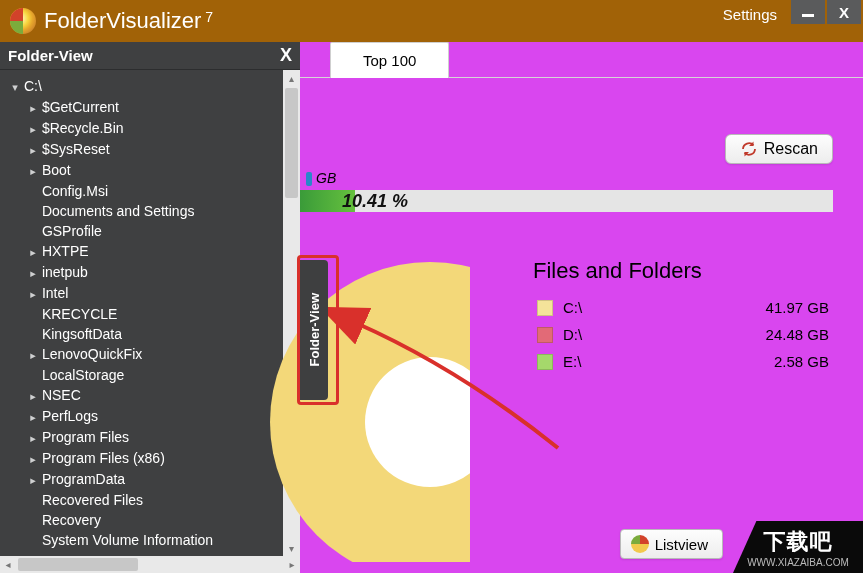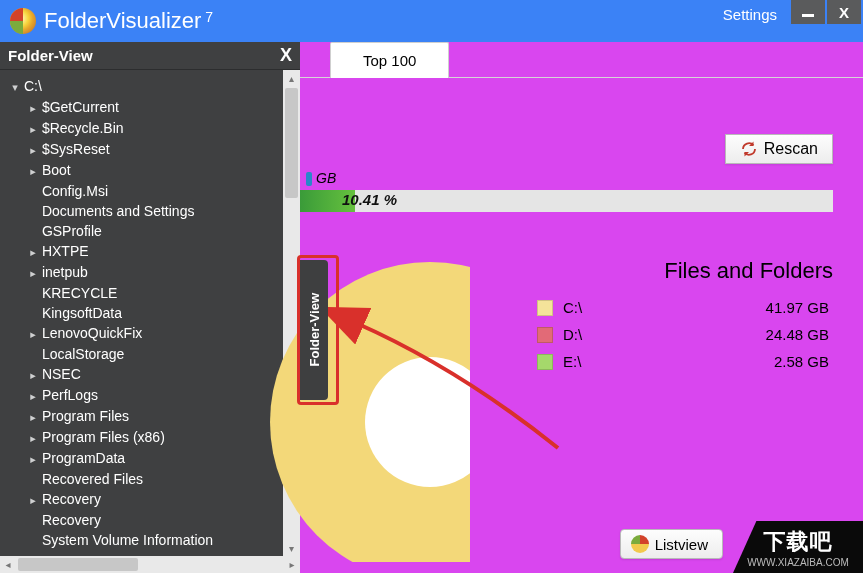--- a/index.html
+++ b/index.html
@@ -1,19 +1,19 @@
 <!DOCTYPE html>
 <html><head>
 <meta charset="utf-8">
 <style>
 * { margin: 0; padding: 0; box-sizing: border-box; font-family: "Segoe UI", Arial, sans-serif; }
 body { width: 863px; height: 573px; background: #fff; overflow: hidden; position: relative; }
 
 
-.titlebar { height: 42px; background: #3b82f6; color: #fff; display: flex; align-items: center; padding-left: 10px; }
+.titlebar { height: 42px; background: #a16207; color: #fff; display: flex; align-items: center; padding-left: 10px; }
 .logo { width: 26px; height: 26px; border-radius: 50%; background: radial-gradient(circle at 40% 40%, #fffbcc 0%, #f7d63f 35%, #e7a72b 55%, #d0872a 75%); position: relative; margin-right: 8px; }
 .logo::before { content: ""; position: absolute; left: 0; top: 0; width: 50%; height: 50%; background: #d2422a; border-radius: 13px 0 0 0; }
 .logo::after { content: ""; position: absolute; left: 0; bottom: 0; width: 50%; height: 50%; background: #7bab3c; border-radius: 0 0 0 13px; }
 .app-title { font-size: 22px; font-weight: 400; }
 .app-version { font-size: 14px; vertical-align: super; margin-left: 4px; font-weight: 300; }
 .titlebar-right { margin-left: auto; display: flex; align-items: flex-start; height: 100%; }
 .settings-link { color: #fff; font-size: 15px; padding: 6px 14px 0; cursor: pointer; }
 .win-btn { width: 34px; height: 24px; background: #5a5b5c; color: #fff; display: flex; align-items: center; justify-content: center; font-size: 15px; font-weight: bold; margin-right: 2px; cursor: pointer; }
 .win-btn.minimize span { display:block; width:12px; height:3px; background:#fff; margin-top:6px; }
 
@@ -42,47 +42,47 @@
 .hscroll .thumb { height: 13px; flex: 0 0 120px; background:#c7c7c7; margin:0 2px; border-radius:2px; }
 
 
 .content { flex: 1; position: relative; background: #d946ef; }
 
 
 .tab { position: absolute; top: 0; left: 30px; height: 36px; border: 1px solid #cfcfcf; border-bottom: none; background: #fff; padding: 0 32px; font-size: 15px; display: flex; align-items: center; border-radius: 2px 2px 0 0; }
 .tab-underline { position:absolute; top:35px; left:0; right:0; height:1px; background:#d6d6d6; }
 
 
-.rescan { position: absolute; top: 92px; right: 30px; border: 1px solid #b9b9b9; border-radius: 0; background: linear-gradient(#fdfdfd, #ededed); padding: 5px 14px; font-size: 16px; display: flex; align-items: center; gap: 6px; cursor: pointer; box-shadow: 0 1px 2px rgba(0,0,0,.1);}
+.rescan { position: absolute; top: 92px; right: 30px; border: 1px solid #b9b9b9; border-radius: 6px; background: linear-gradient(#fdfdfd, #ededed); padding: 5px 14px; font-size: 16px; display: flex; align-items: center; gap: 6px; cursor: pointer; box-shadow: 0 1px 2px rgba(0,0,0,.1);}
 .rescan-icon { color: #c0392b; display:inline-flex; }
 
 
 .progress-area { position: absolute; top: 128px; left: 0; right: 30px; font-style: italic; }
 .gb-label { font-size: 14px; margin-left: 6px; margin-bottom: 4px; }
 .gb-marker { display:inline-block; width:6px; height:14px; background:#2a88c9; border-radius:2px; vertical-align:middle; margin-right:4px;}
 .progress-bar { height: 22px; background: #e5e5e5; position: relative; }
 .progress-fill { position: absolute; left: 0; top: 0; bottom: 0; width: 10.4%; background: linear-gradient(to right, #3a9b39, #66c13e); }
-.progress-text { position: absolute; left: 42px; top: 1px; font-size: 15px; font-weight: bold; color: #111; }
+.progress-text { position: absolute; left: 42px; top: 1px; font-size: 18px; font-weight: bold; color: #111; }
 
 
 .donut-wrap { position: absolute; top: 220px; left: -30px; width: 200px; height: 300px; overflow: hidden; }
 .donut { width: 320px; height: 320px; border-radius: 50%; background: #f3d879; position: relative; }
 .donut::after { content:""; position:absolute; top:50%; left:50%; width:130px; height:130px; background:#fff; border-radius:50%; transform:translate(-50%,-50%);}
 
 
 .fv-tab { position: absolute; top: 218px; left: 0; width: 28px; height: 140px; background: #3e3f40; color: #fff; display: flex; align-items: center; justify-content: center; border-radius: 0 4px 4px 0; cursor: pointer; }
 .fv-tab span { writing-mode: vertical-rl; transform: rotate(180deg); font-size: 13px; font-weight: bold; }
 .fv-highlight { position: absolute; top: 213px; left: -3px; width: 42px; height: 150px; border: 3px solid #d9302b; border-radius: 4px; pointer-events:none; }
 
 
 .arrow-svg { position: absolute; top: 206px; left: 28px; pointer-events: none; }
 
 
 .ff-panel { position: absolute; top: 216px; right: 30px; width: 300px; }
-.ff-title { font-size: 22px; text-align: right; margin-bottom: 10px; }
+.ff-title { font-size: 22px; text-align: left; margin-bottom: 10px; }
 .ff-row { display: flex; align-items: center; padding: 5px 4px; font-size: 15px; }
 .ff-swatch { width: 16px; height: 16px; margin-right: 10px; border: 1px solid rgba(0,0,0,.15); }
 .ff-name { flex: 1; }
 .ff-size { text-align: right; }
 
 
 .listview-btn { position: absolute; bottom: 14px; right: 140px; border: 1px solid #b9b9b9; border-radius: 4px; background: linear-gradient(#fdfdfd, #ededed); padding: 5px 14px 5px 10px; font-size: 15px; display: flex; align-items: center; gap: 6px; cursor: pointer; box-shadow: 0 1px 2px rgba(0,0,0,.1); }
 .mini-logo { width: 18px; height: 18px; border-radius: 50%; background: conic-gradient(#d2422a 0 90deg, #f2c94c 90deg 270deg, #7bab3c 270deg 360deg); }
 
 
@@ -123,31 +123,31 @@
             <ul id="tree-children">
                 <li><span class="expander">▸</span> <span>$GetCurrent</span></li>
                 <li><span class="expander">▸</span> <span>$Recycle.Bin</span></li>
                 <li><span class="expander">▸</span> <span>$SysReset</span></li>
                 <li><span class="expander">▸</span> <span>Boot</span></li>
                 <li><span class="bullet"></span> <span>Config.Msi</span></li>
                 <li><span class="bullet"></span> <span>Documents and Settings</span></li>
                 <li><span class="bullet"></span> <span>GSProfile</span></li>
                 <li><span class="expander">▸</span> <span>HXTPE</span></li>
                 <li><span class="expander">▸</span> <span>inetpub</span></li>
+                <li><span class="expander">▸</span> <span>Intel</span></li>
                 <li><span class="bullet"></span> <span>KRECYCLE</span></li>
                 <li><span class="bullet"></span> <span>KingsoftData</span></li>
                 <li><span class="expander">▸</span> <span>LenovoQuickFix</span></li>
                 <li><span class="bullet"></span> <span>LocalStorage</span></li>
                 <li><span class="expander">▸</span> <span>NSEC</span></li>
                 <li><span class="expander">▸</span> <span>PerfLogs</span></li>
                 <li><span class="expander">▸</span> <span>Program Files</span></li>
                 <li><span class="expander">▸</span> <span>Program Files (x86)</span></li>
                 <li><span class="expander">▸</span> <span>ProgramData</span></li>
                 <li><span class="bullet"></span> <span>Recovered Files</span></li>
-                <li><span class="expander">▸</span> <span>Recovery</span></li>
                 <li><span class="bullet"></span> <span>Recovery</span></li>
                 <li><span class="bullet"></span> <span>System Volume Information</span></li>
               </ul>
           </li>
         </ul>
       </div>
       <div class="vscroll">
         <div class="arrow-up">▴</div>
         <div class="thumb"></div>
         <div class="arrow-down">▾</div>

